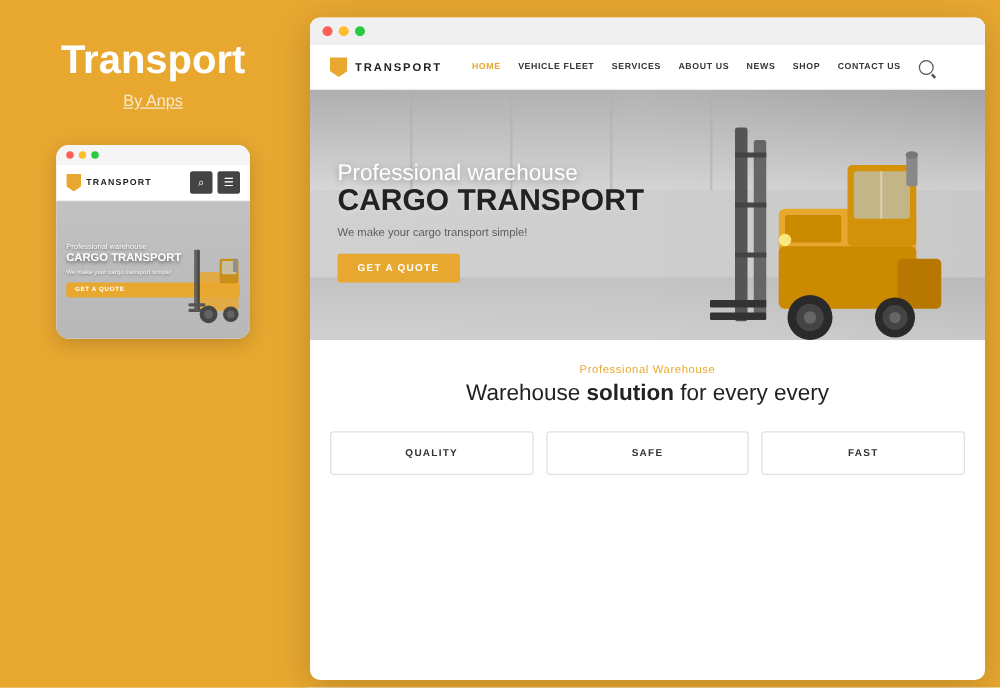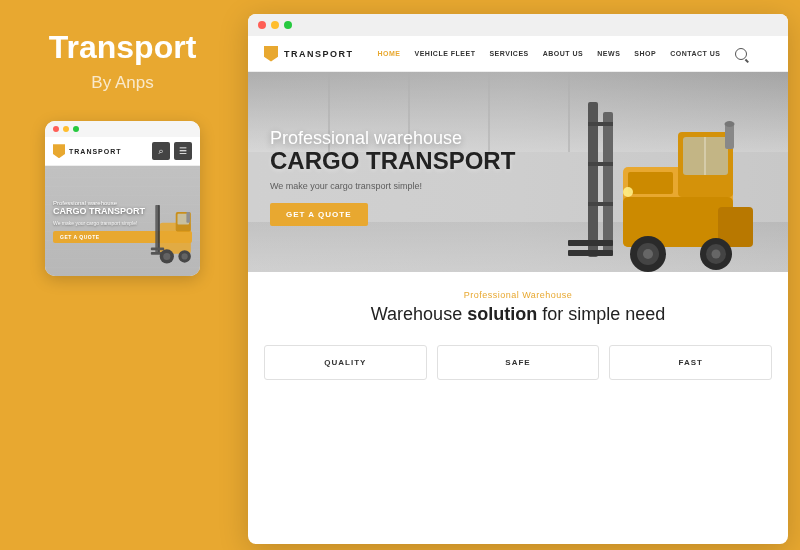--- a/index.html
+++ b/index.html
@@ -33,23 +33,24 @@
     }
     .left-subtitle {
       color: #fff;
       font-size: 22px;
       font-weight: 300;
       text-align: center;
       margin-top: 2px;
     }
     .left-byline {
       color: rgba(255,255,255,0.75);
-      font-size: 17px;
+      font-size: 13px;
       margin-top: 8px;
       text-align: center;
+      text-decoration: underline;
     }
 
     
     .mobile-mockup {
       margin-top: 28px;
       width: 155px;
       background: #fff;
       border-radius: 10px;
       overflow: hidden;
       box-shadow: 0 4px 16px rgba(0,0,0,0.18);
@@ -507,21 +508,21 @@
 
       <rect x="60" y="90" width="45" height="22" rx="2" fill="#CC8A00"></rect>
 
       <circle cx="60" cy="110" r="5" fill="#FFEE88" opacity="0.9"></circle>
     </svg>
   </div>
 
   <div class="warehouse-section">
     <div class="warehouse-label">Professional Warehouse</div>
     <div class="warehouse-title">
-      <span>Warehouse </span><strong>solution</strong><span> for simple need</span>
+      <span>Warehouse </span><strong>solution</strong><span> for every every</span>
     </div>
   </div>
 
   <div class="cards-row">
     <div class="card">
       <div class="card-title">QUALITY</div>
     </div>
     <div class="card">
       <div class="card-title">SAFE</div>
     </div>

